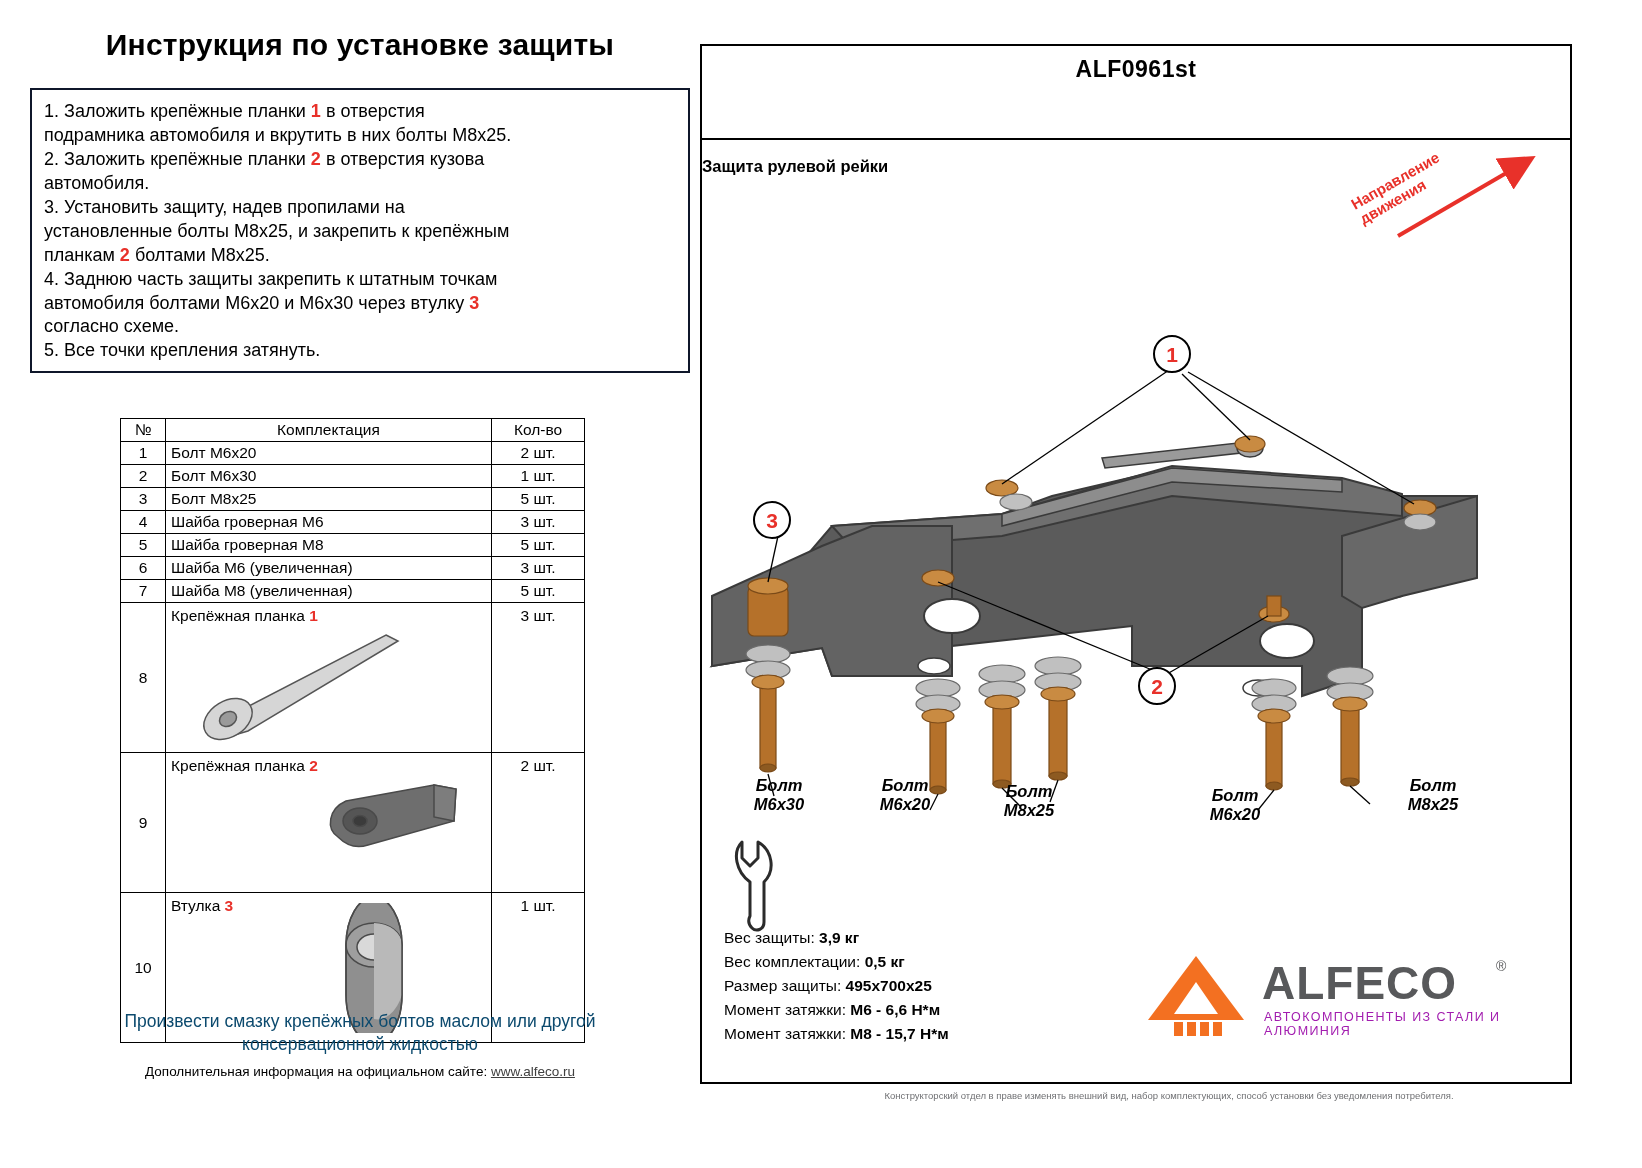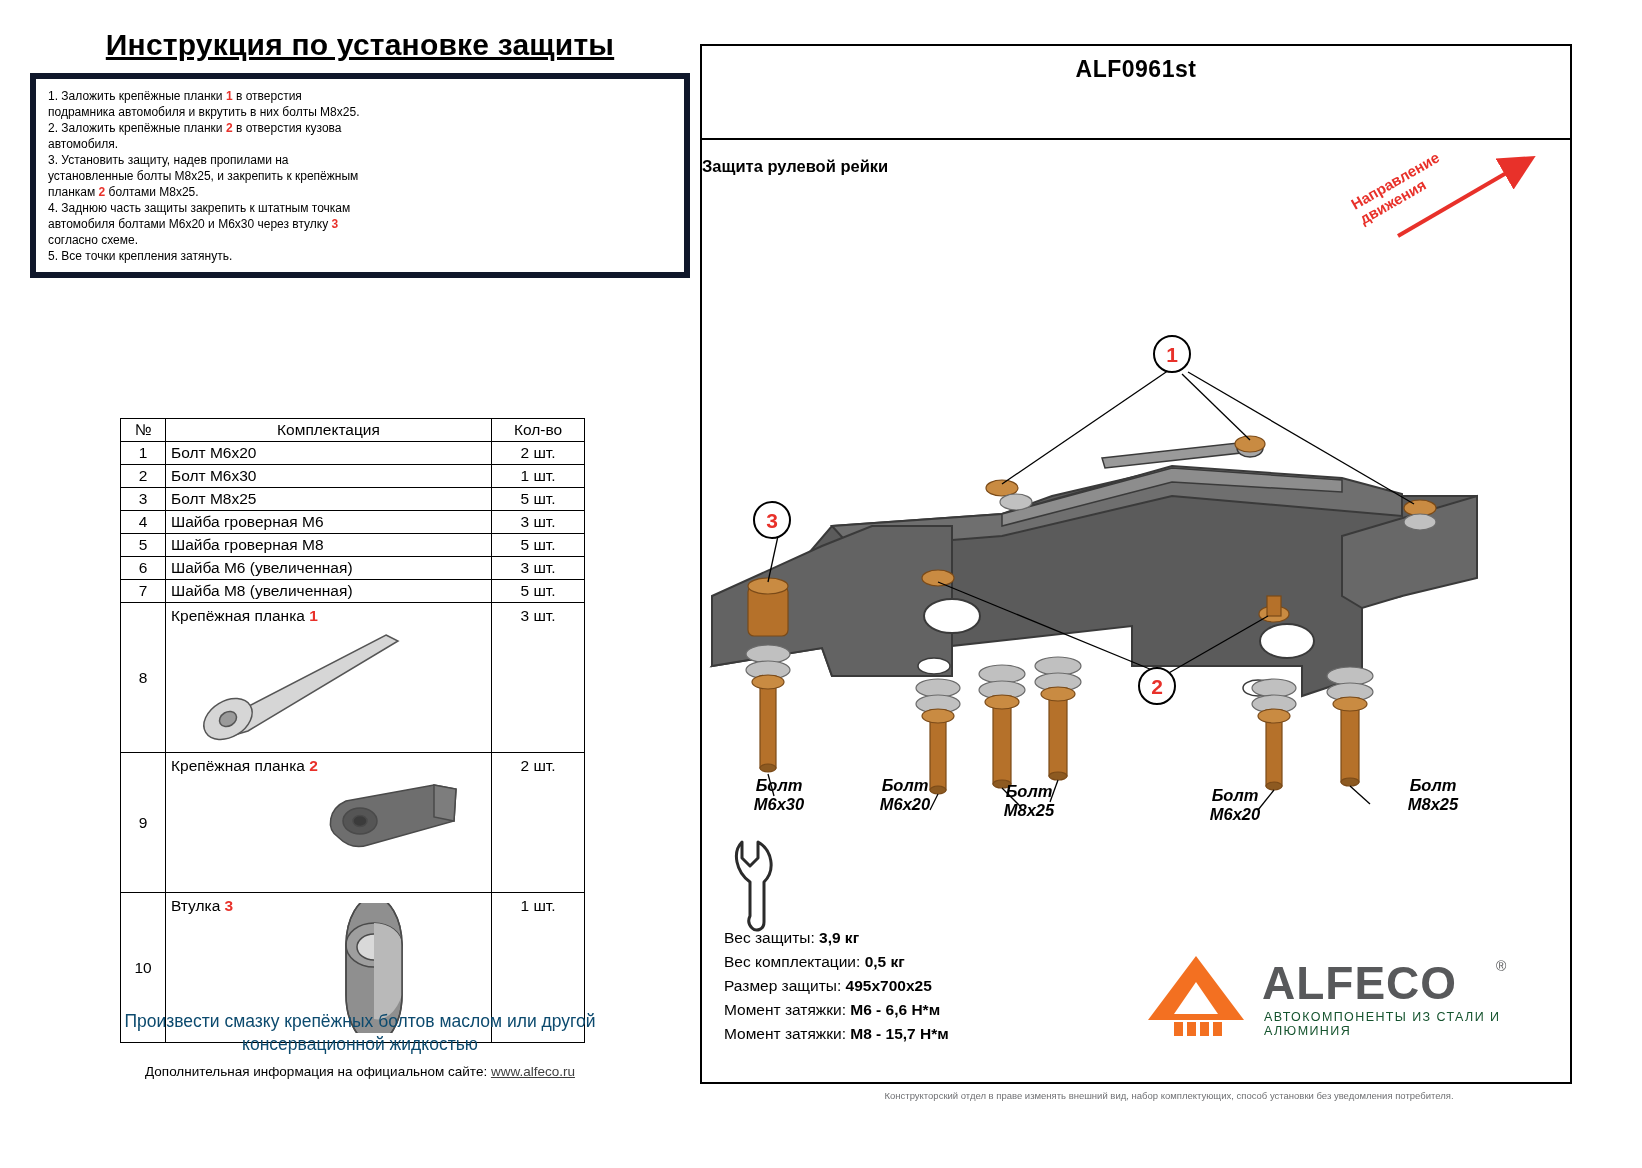--- a/index.html
+++ b/index.html
@@ -27,28 +27,27 @@
     position: absolute;
     left: 30px;
     top: 28px;
     width: 660px;
   }
   .main-title {
     font-size: 30px;
     font-weight: bold;
     text-align: center;
     letter-spacing: 0.2px;
-    margin: 0 0 11px 0;
+    margin: 0 0 26px 0;
     white-space: nowrap;
-    text-decoration: underline;
   }
   .instr-box {
-    border: 6px solid #0f172a;
+    border: 2px solid #0f172a;
     padding: 10px 12px 8px 12px;
-    font-size: 12px;
+    font-size: 18px;
     line-height: 1.33;
   }
   .instr-line { margin: 0; }
   .red { color: #e8312a; font-weight: bold; }
 
   
   .parts-table {
     position: absolute;
     left: 120px;
     top: 418px;
@@ -210,21 +209,21 @@
     top: 6px;
     font-size: 14px;
     color: #58595b;
   }
   .logo-sub {
     position: absolute;
     left: 120px;
     top: 58px;
     font-size: 12.5px;
     letter-spacing: 1.4px;
-    color: #14532d;
+    color: #a21caf;
   }
 
   .disclaimer {
     position: absolute;
     left: 733px;
     top: 1090px;
     width: 872px;
     text-align: center;
     font-size: 9.5px;
     color: #6f7073;

